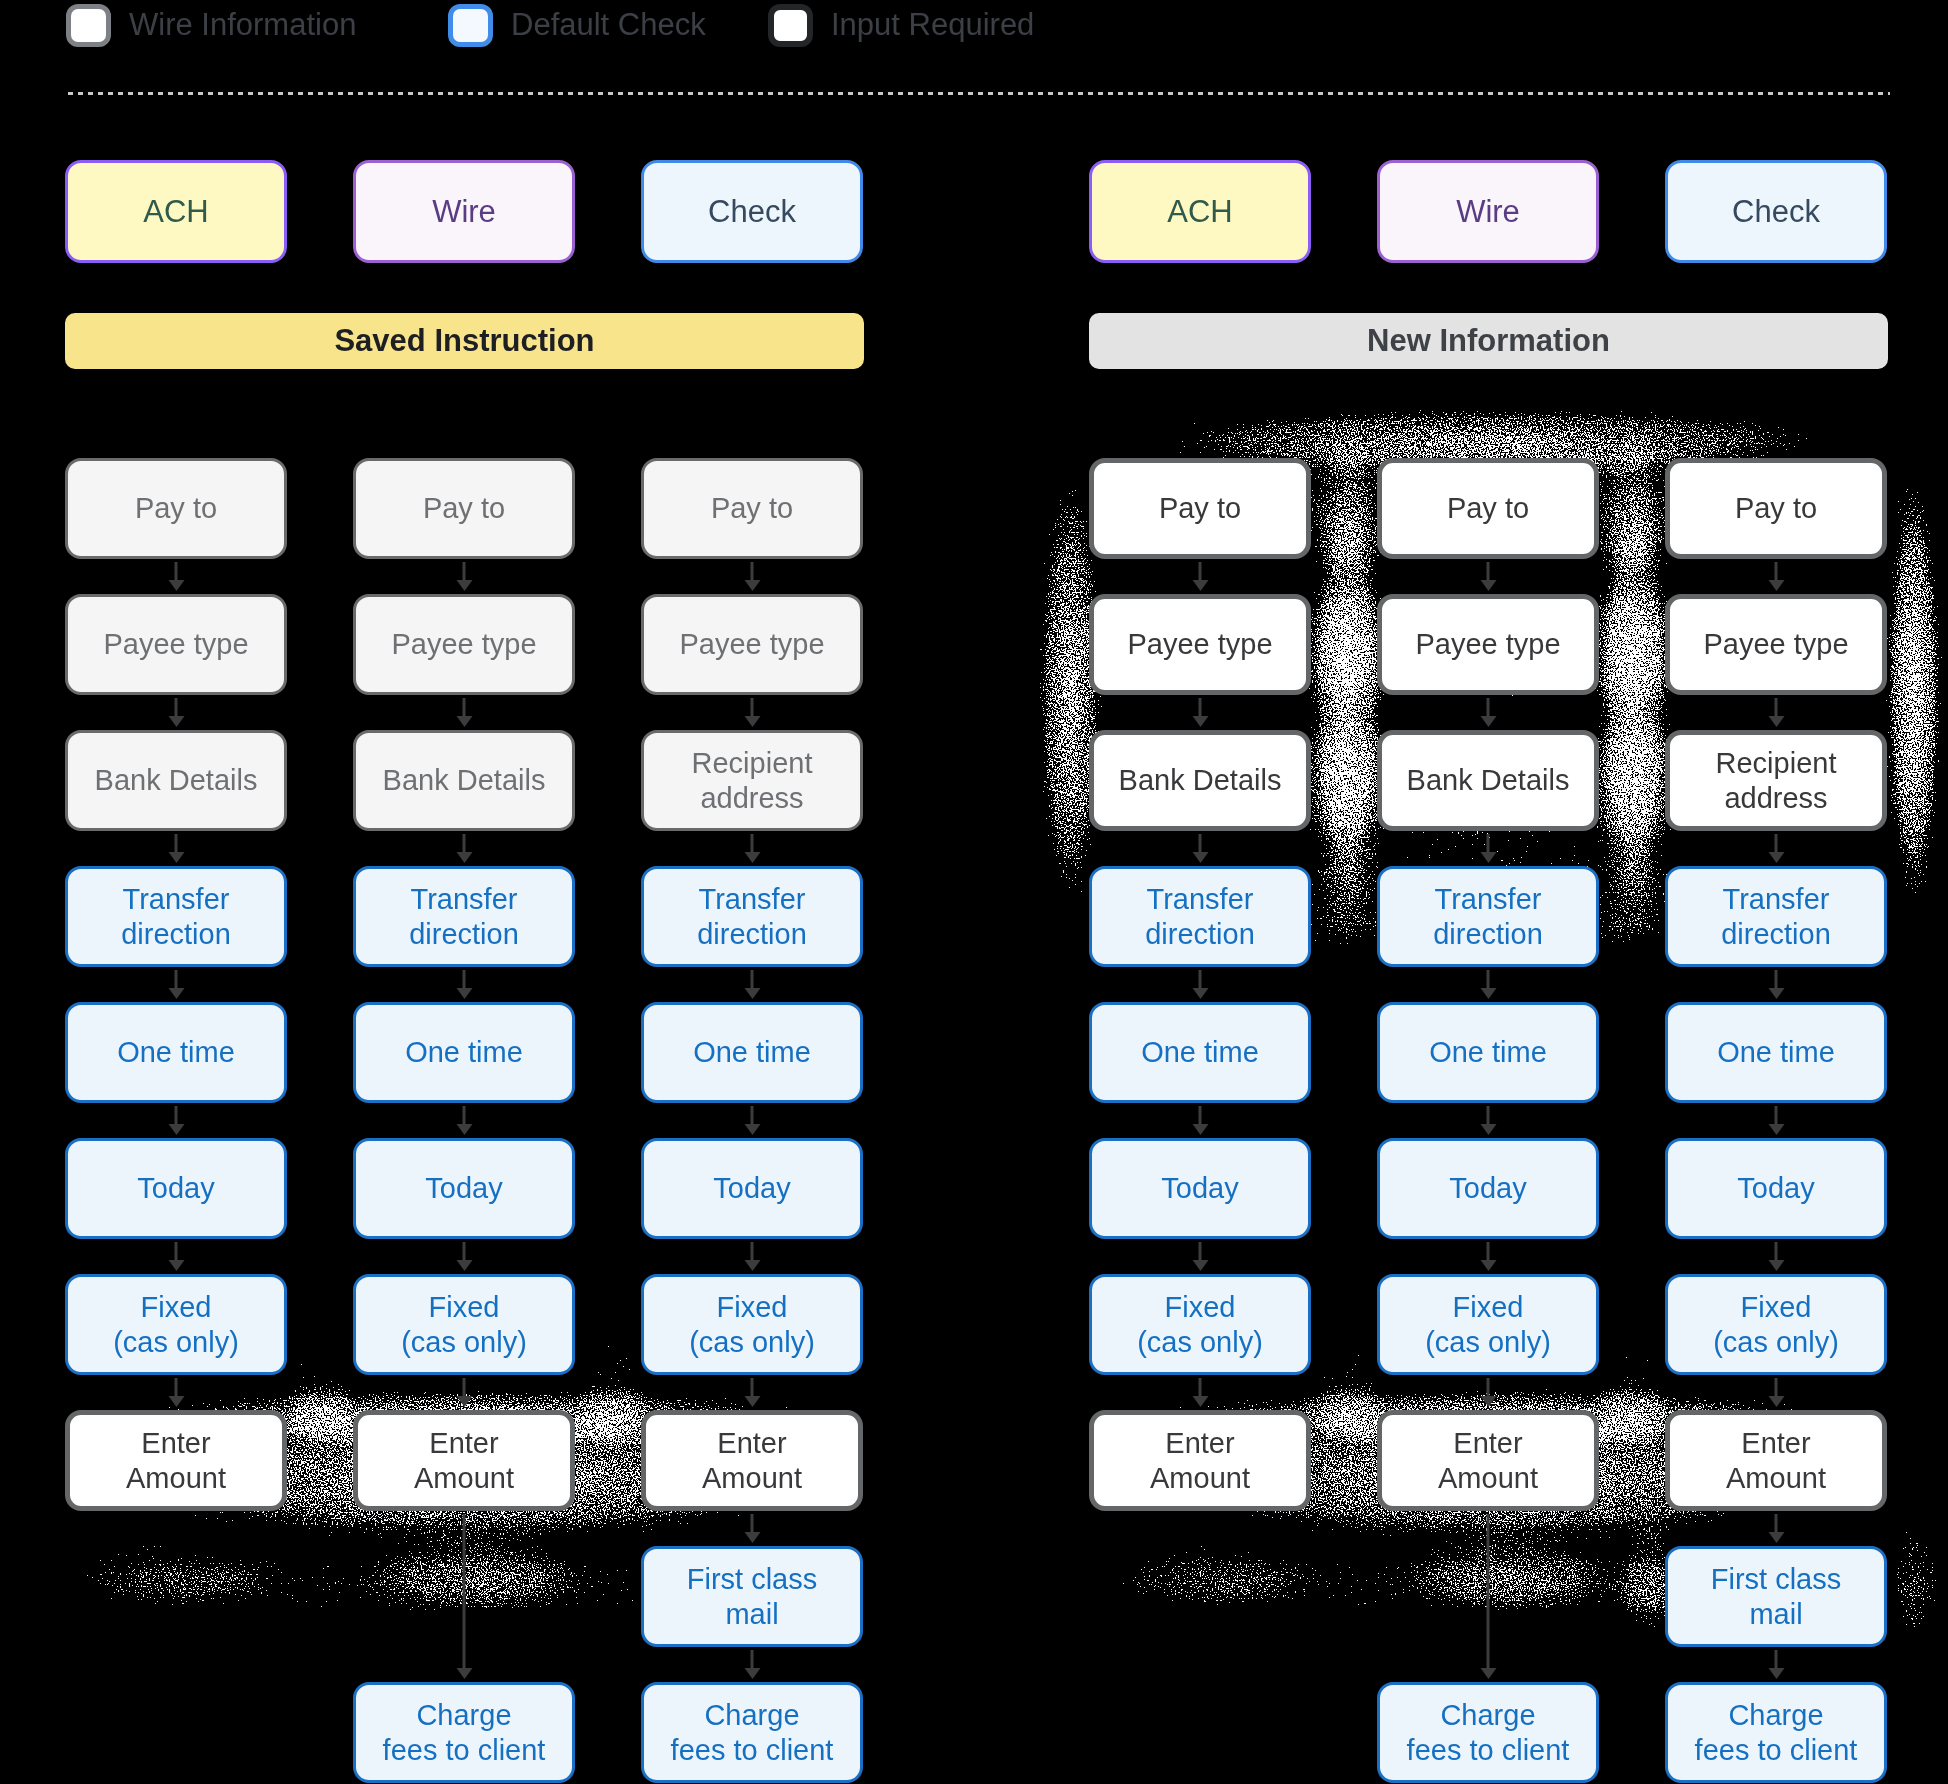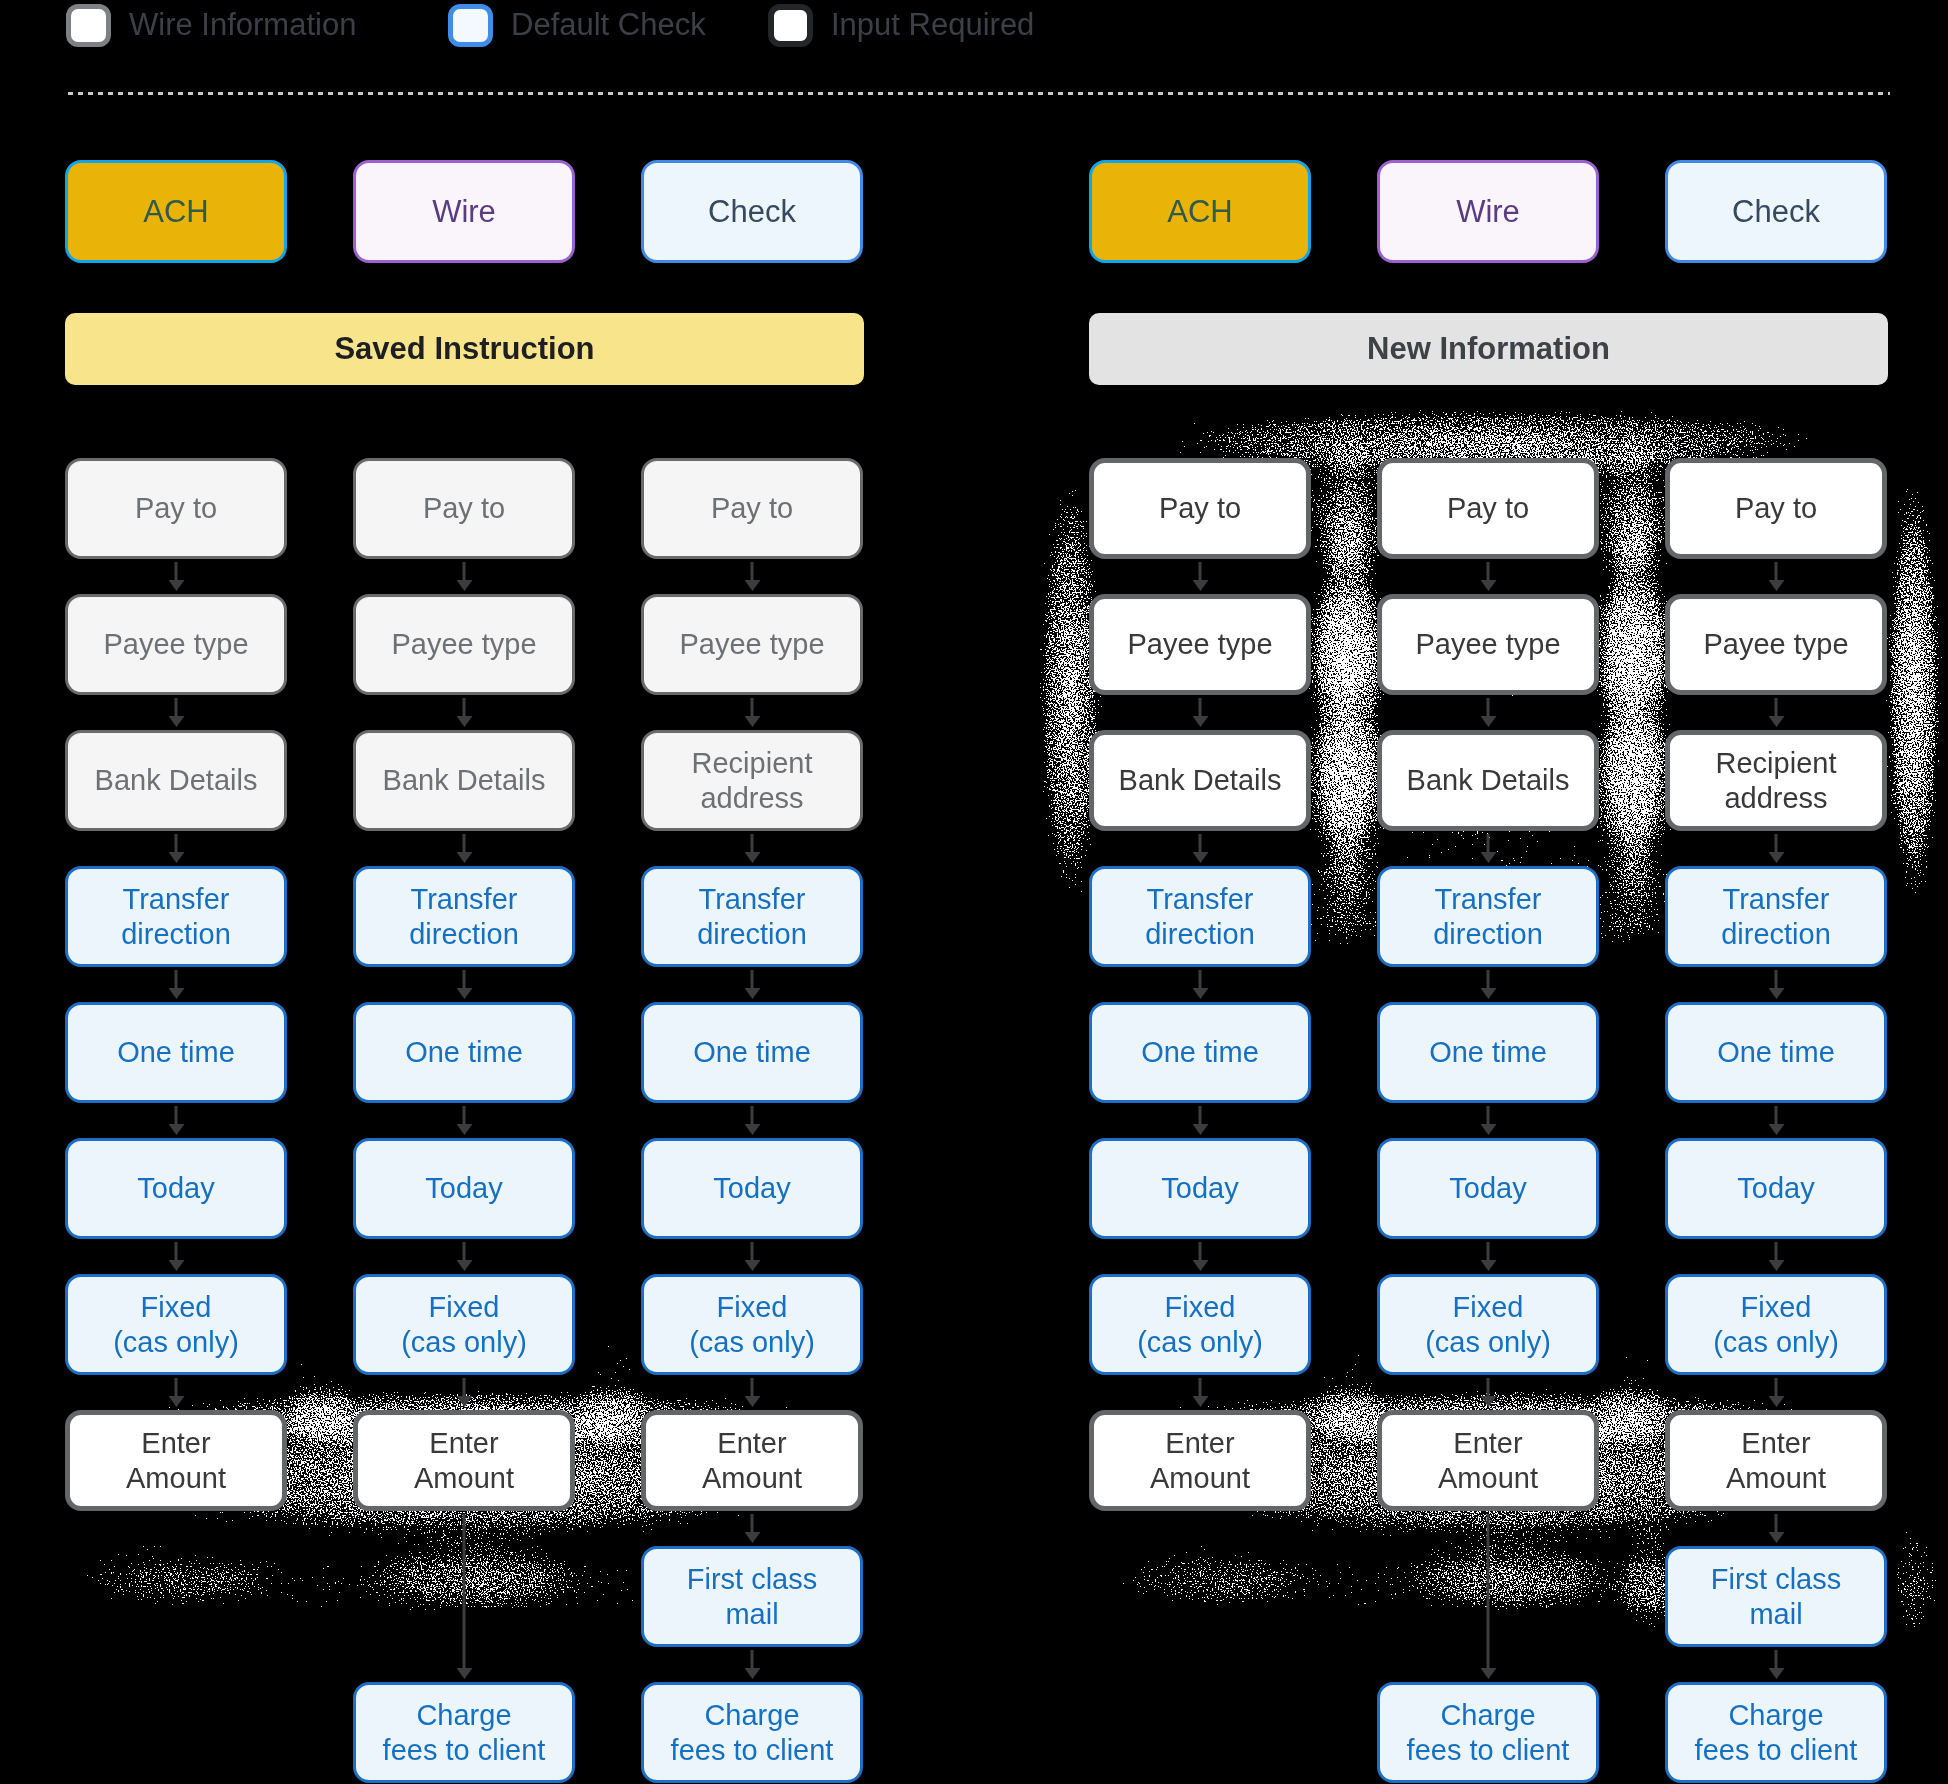--- a/index.html
+++ b/index.html
@@ -25,25 +25,25 @@
            background:repeating-linear-gradient(90deg,#c9c9c9 0 5px,transparent 5px 10px);}
 
   
   .group{position:absolute;top:0;width:800px;height:100%;}
   .group.gleft{left:65px}.group.gright{left:1089px}
 
   .method{position:absolute;top:160px;width:222px;height:103px;border-radius:16px;
           box-sizing:border-box;display:flex;align-items:center;justify-content:center;
           font-size:31px;font-weight:500;cursor:pointer;background:none;}
   .method.m0{left:0}.method.m1{left:288px}.method.m2{left:576px}
-  .method.ach{background:#eab308;border:3px solid #0ea5e9;color:#2f5a4c;text-align:right;}
+  .method.ach{background:#fef9c3;border:3px solid #8b5cf6;color:#2f5a4c;text-align:right;}
   .method.wire{background:#faf4fb;border:3px solid #9c60d0;color:#5a3c83;}
   .method.check{background:#edf6fd;border:3px solid #4189e8;color:#36495f;}
 
-  .banner{position:absolute;top:313px;left:0;width:799px;height:72px;border-radius:10px;
+  .banner{position:absolute;top:313px;left:0;width:799px;height:56px;border-radius:10px;
           display:flex;align-items:center;justify-content:center;font-size:31px;font-weight:700;}
   .banner.yellow{background:#f8e48a;color:#1d1f23;}
   .banner.gray{background:#e3e3e4;color:#3e4247;}
 
   .cols{position:absolute;inset:0;}
   .column{position:absolute;top:458px;width:222px;height:1330px;}
   .cell{position:absolute;left:0;width:222px;height:101px;border-radius:16px;box-sizing:border-box;
         display:flex;align-items:center;justify-content:center;text-align:center;
         white-space:pre-line;font-size:29px;line-height:1.18;z-index:2;}
   .cell.saved{background:#f5f5f5;border:3px solid #696a6c;color:#6e7073;}

